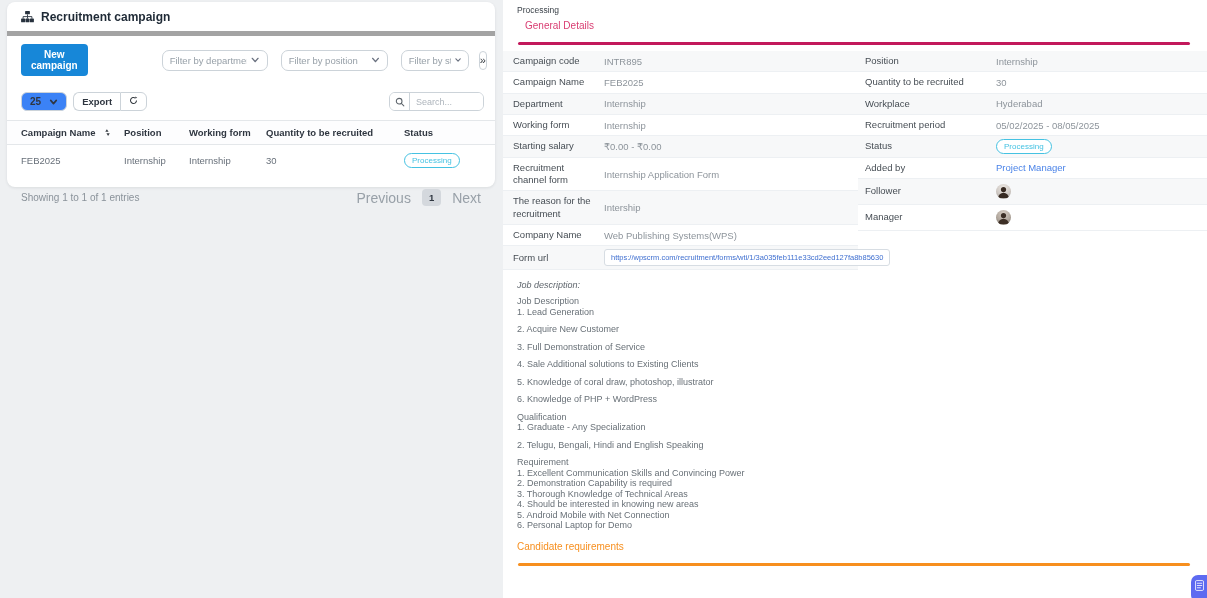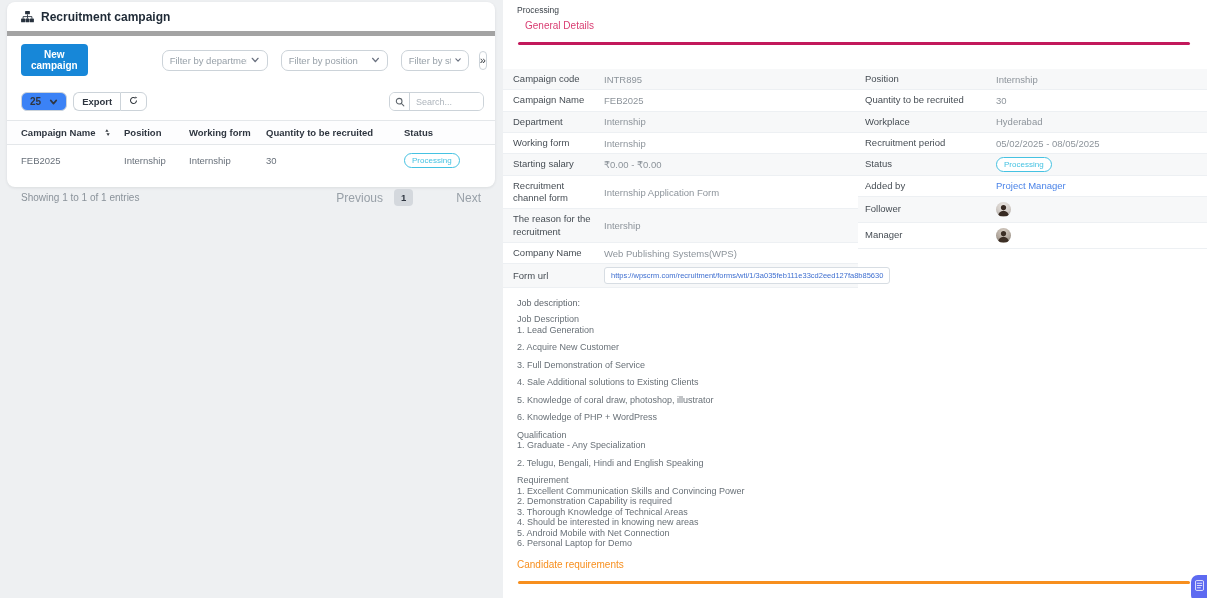--- a/index.html
+++ b/index.html
@@ -63,56 +63,56 @@
   .campaign-table col.c3{width:77px;} .campaign-table col.c4{width:138px;} .campaign-table col.c5{width:auto;}
   .campaign-table td{ font-size:9.5px; color:#68707a; padding:8px 4px 8px 0; }
   .th-first{ display:flex; align-items:center; justify-content:space-between; padding-right:8px; }
   .badge{
     display:inline-block; border:1px solid var(--badge,#45c2e2); color:var(--badge,#45c2e2);
     font-size:8px; border-radius:8px; padding:2px 7px; background:#fff; white-space:nowrap;
   }
   .table-footer{ display:flex; align-items:center; padding:13px 14px 0; }
   .summary{ font-size:10px; color:#8a929a; }
   .pagination{ margin-left:auto; display:flex; align-items:center; gap:11px; }
-  .page-link{ font-size:12px; color:#98a0a8; cursor:pointer;margin-left:32px; }
+  .page-link{ font-size:14px; color:#98a0a8; cursor:pointer; }
   .page-current{
     font-size:9.5px; color:#2f3640; font-weight:bold; background:#d4d8dd;
     border-radius:4px; padding:3px 7px; cursor:pointer;
   }
   
   .detail-panel{ position:absolute; left:503px; top:0; width:704px; height:598px; background:#fff; overflow:hidden; }
   .breadcrumb{ padding:5px 0 0 14px; font-size:8.5px; color:#3c434a; }
   .section-title{ font-size:10px; margin:5px 0 0 22px; }
   .section-title.pink{ color:var(--pink,#d93d72); }
   .section-title.orange{ color:var(--orange,#f78f1e); margin-left:14px; }
   .rule{ height:3px; margin:11px 17px 0 15px; border-radius:2px; }
   .pink-rule{ background:var(--pinkline,#c2185b); }
   .orange-rule{ background:var(--orange,#f78f1e); }
-  .fields{ display:flex; align-items:flex-start; margin-top:24px; }
+  .fields{ display:flex; align-items:flex-start; margin-top:6px; }
   .col-left{ width:355px; } .col-right{ flex:1; }
   .frow{
     display:flex; align-items:center; min-height:21px;
     border-bottom:1px solid #edf0f3; font-size:9.5px; padding:0 6px 0 10px; background:#fff;
   }
   .frow.alt{ background:#f7f8f9; }
   .col-right .frow{ padding-left:7px; }
   .flabel{ width:91px; flex-shrink:0; color:#464d54; line-height:1.3; padding:4px 6px 4px 0; }
   .col-right .flabel{ width:131px; }
   .fvalue{ color:#8d949b; }
   .flink{ color:var(--link,#4a83e8); cursor:pointer; }
   .url-box{
     display:inline-block; border:1px solid #d7dde3; border-radius:3px; background:#fff;
     color:var(--urllink,#3f6fd0); font-size:7.5px; padding:3px 6px; margin:3px 0; cursor:pointer; white-space:nowrap;
   }
   .avatar{ width:15px; height:15px; border-radius:50%; display:inline-block; margin:5px 0; overflow:hidden; cursor:pointer; }
   .avatar svg{ display:block; }
   .avatar-follower{ background:radial-gradient(circle at 50% 25%, #ece7e2 0%, #cfc9c4 55%, #95908b 100%); }
   .avatar-manager{ background:radial-gradient(circle at 50% 25%, #d9cfc5 0%, #b0a69c 55%, #6f675f 100%); }
   .jobdesc{ margin:10px 14px 0; font-size:9px; color:#687077; }
-  .jobdesc-label{ margin-bottom:6px; color:#5f666d; }
+  .jobdesc-label{ margin-bottom:6px; color:#5f666d;font-style:italic; }
   .para{ margin-bottom:7px; }
   .para .line{ line-height:10.5px; }
   .section-title.orange{ margin-top:10px; }
   .fab{
     position:absolute; right:0; bottom:-4px; width:16px; height:27px;
     background:var(--fab,#5d6af1); border-radius:7px 0 0 7px;
     display:flex; align-items:flex-start; justify-content:center; padding-top:5px; cursor:pointer;
   }
 </style>
 </head>

